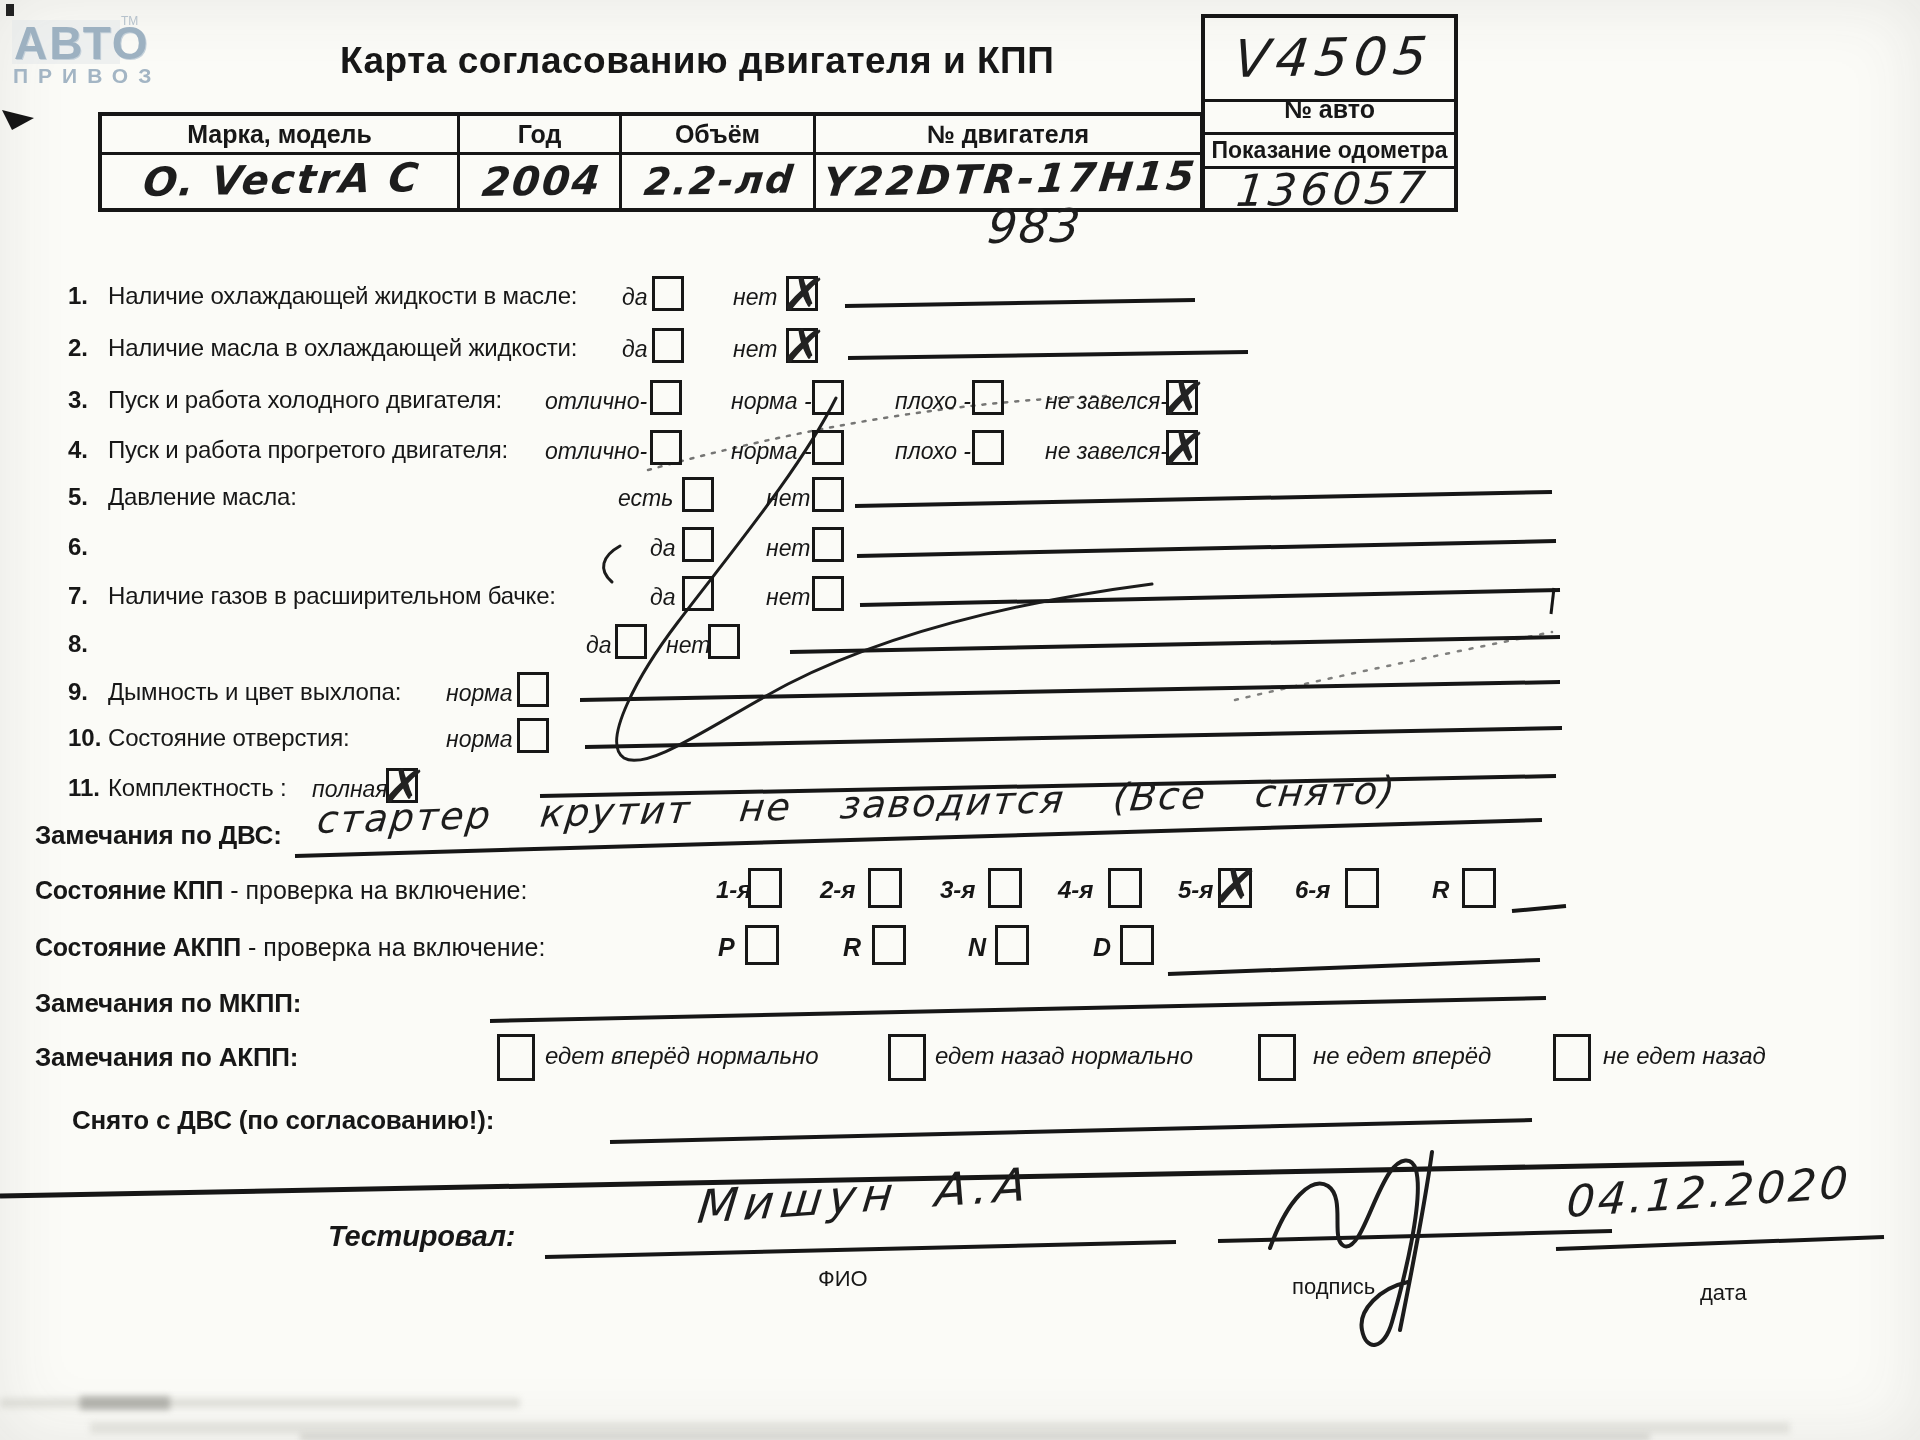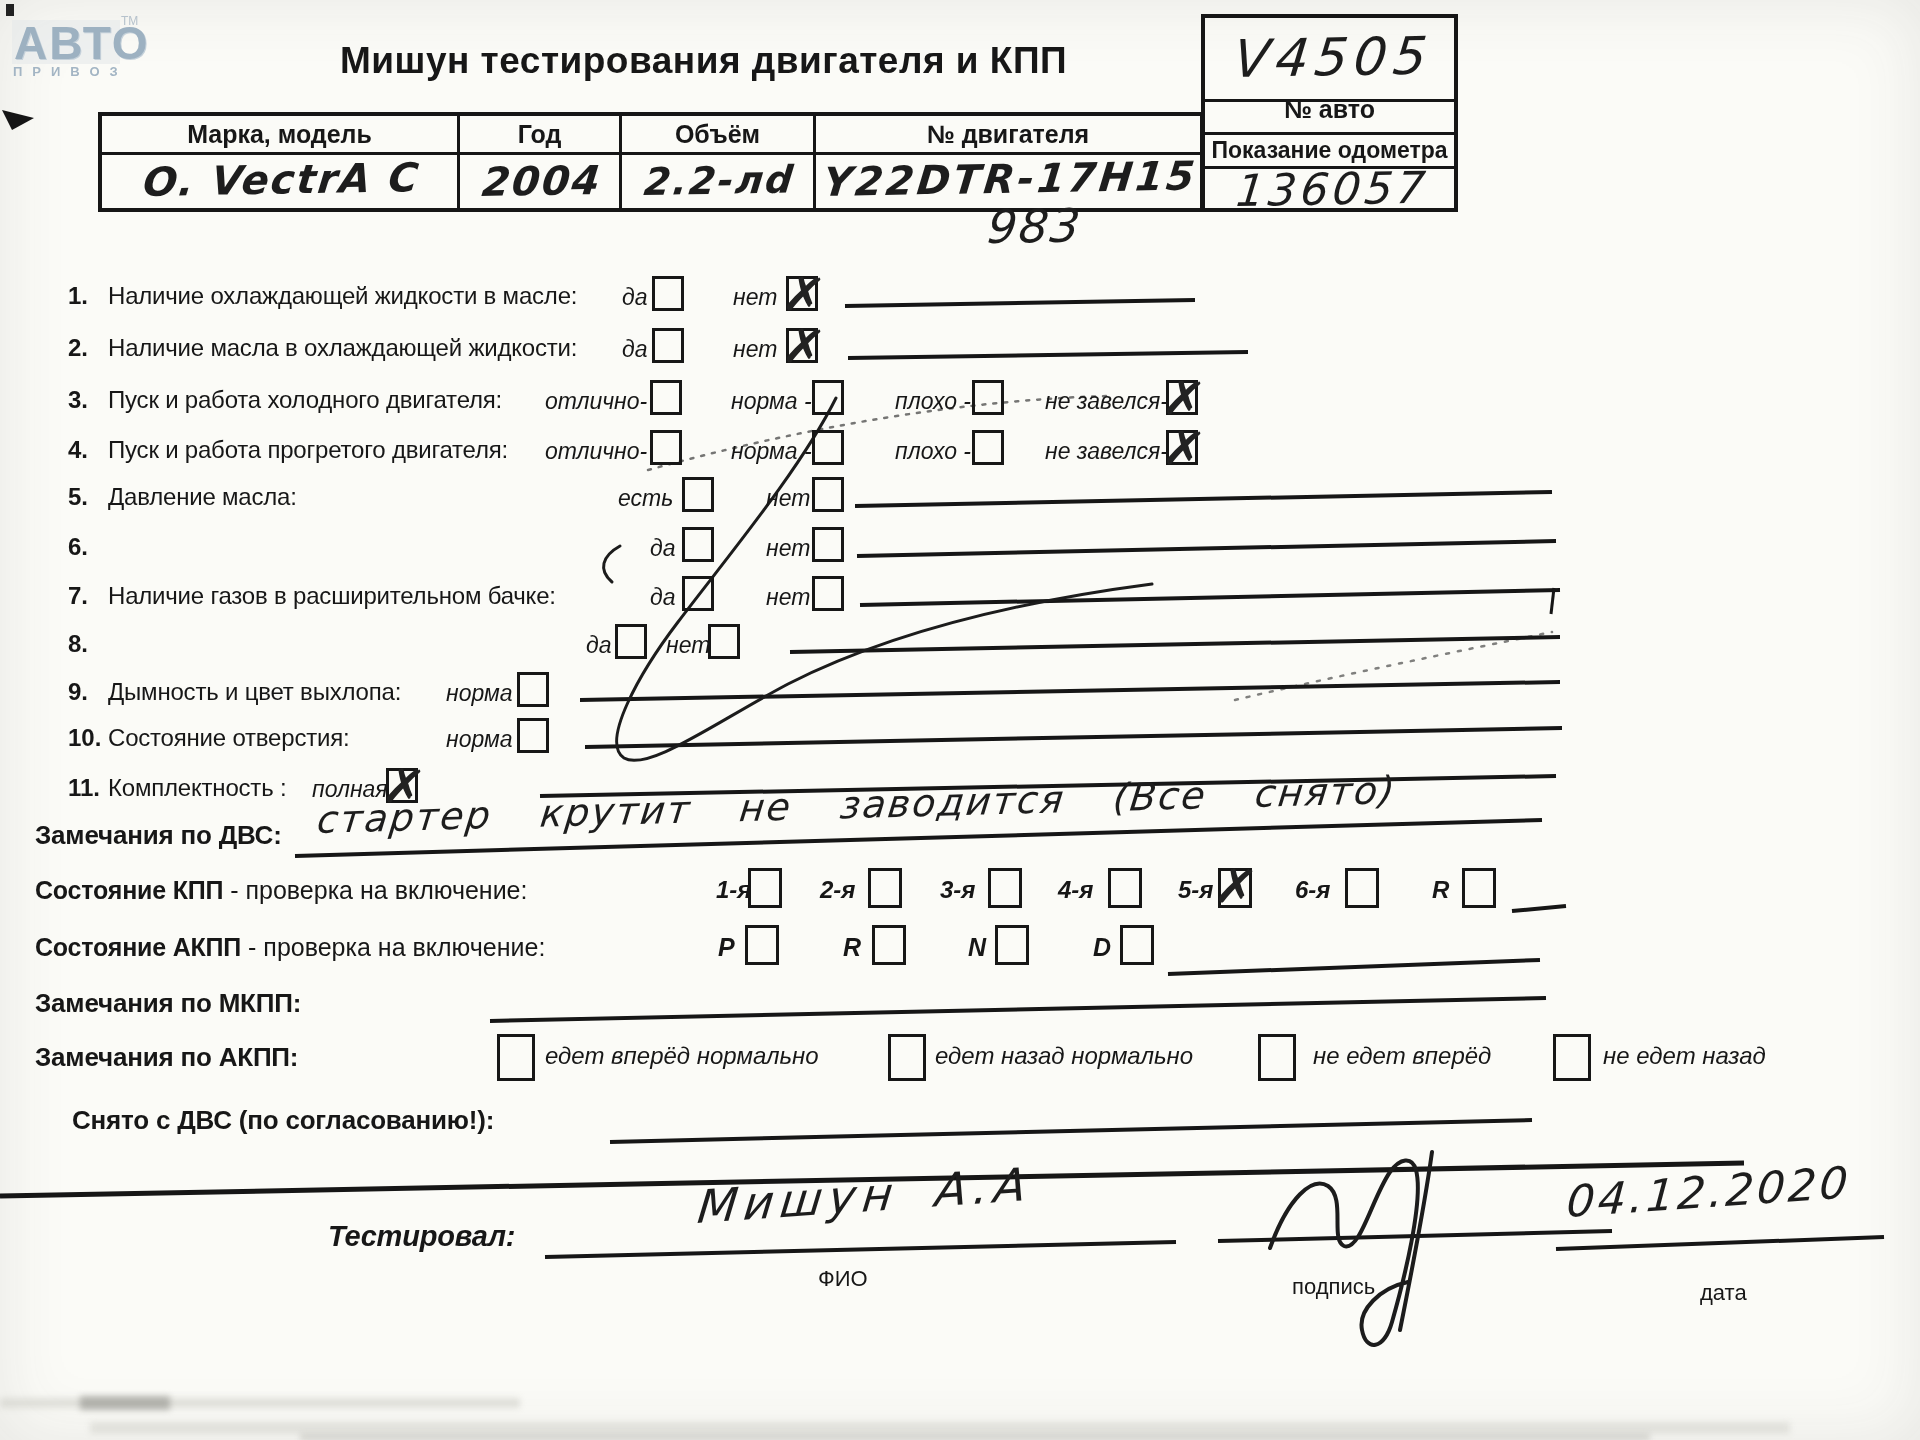--- a/index.html
+++ b/index.html
@@ -9,21 +9,21 @@
          box-shadow: inset 0 0 70px rgba(60,60,55,.10); padding-left: 21px; }
   .abs{ position:absolute; }
   .nowrap{ white-space:nowrap; }
   
   .hw{ font-family:"DejaVu Sans", sans-serif; font-style:italic; color:#1d1d1d;
        white-space:nowrap; letter-spacing:2px; transform:skewX(-7deg) rotate(-1deg);
        transform-origin:left bottom; }
   
   .logo-brand{ font-weight:bold; font-size:46px; letter-spacing:2px; color:#9db1c1;
                text-shadow:1px 1px 0 #c5d1da; }
-  .logo-sub{ font-size:13px; letter-spacing:10px; color:#a3b5c4; font-weight:bold; }
+  .logo-sub{ font-size:21px; letter-spacing:10px; color:#a3b5c4; font-weight:bold; }
   .logo-tm{ font-size:12px; color:#b6c2cc; }
   .logo-bg{ background:#e3e7ea; opacity:.55; }
   
   .title{ font-weight:bold; font-size:37px; letter-spacing:.5px; }
   
   .cellhdr{ font-weight:bold; font-size:25px; display:flex; align-items:center; justify-content:center; }
   .vline{ border-left:3px solid #161616; }
   .hline{ border-top:3px solid #161616; }
   .boxed{ border:4px solid #161616; }
   
@@ -82,21 +82,21 @@
     </g>
     <path fill="#151515" d="M 2 110 L 34 118 L 12 130 Z"></path>
     <rect x="6" y="4" width="8" height="12" fill="#222"></rect>
   </svg>
 
   <div class="abs logo-bg" style="left:12px;top:20px;width:108px;height:44px"></div>
   <div class="abs logo-brand" style="left:14px;top:16px">АВТО</div>
   <div class="abs logo-tm" style="left:121px;top:14px">TM</div>
   <div class="abs logo-sub" style="left:13px;top:64px">ПРИВОЗ</div>
 
-  <div class="abs title nowrap" style="left:340px;top:40px">Мишун тестирования двигателя и КПП</div>
+  <div class="abs title nowrap" style="left:340px;top:40px">Карта согласованию двигателя и КПП</div>
 
   <div class="abs boxed" style="left:98px;top:112px;width:1106px;height:100px">
     <div class="abs" style="left:0;top:0;width:100%;height:36px;display:flex">
       <div class="cellhdr" style="width:355px">Марка, модель</div>
       <div class="cellhdr vline" style="width:162px">Год</div>
       <div class="cellhdr vline" style="width:194px">Объём</div>
       <div class="cellhdr vline" style="flex:1">№ двигателя</div>
     </div>
     <div class="abs hline" style="left:0;top:36px;width:100%;height:56px;display:flex">
       <div class="cellhdr" style="width:355px">

